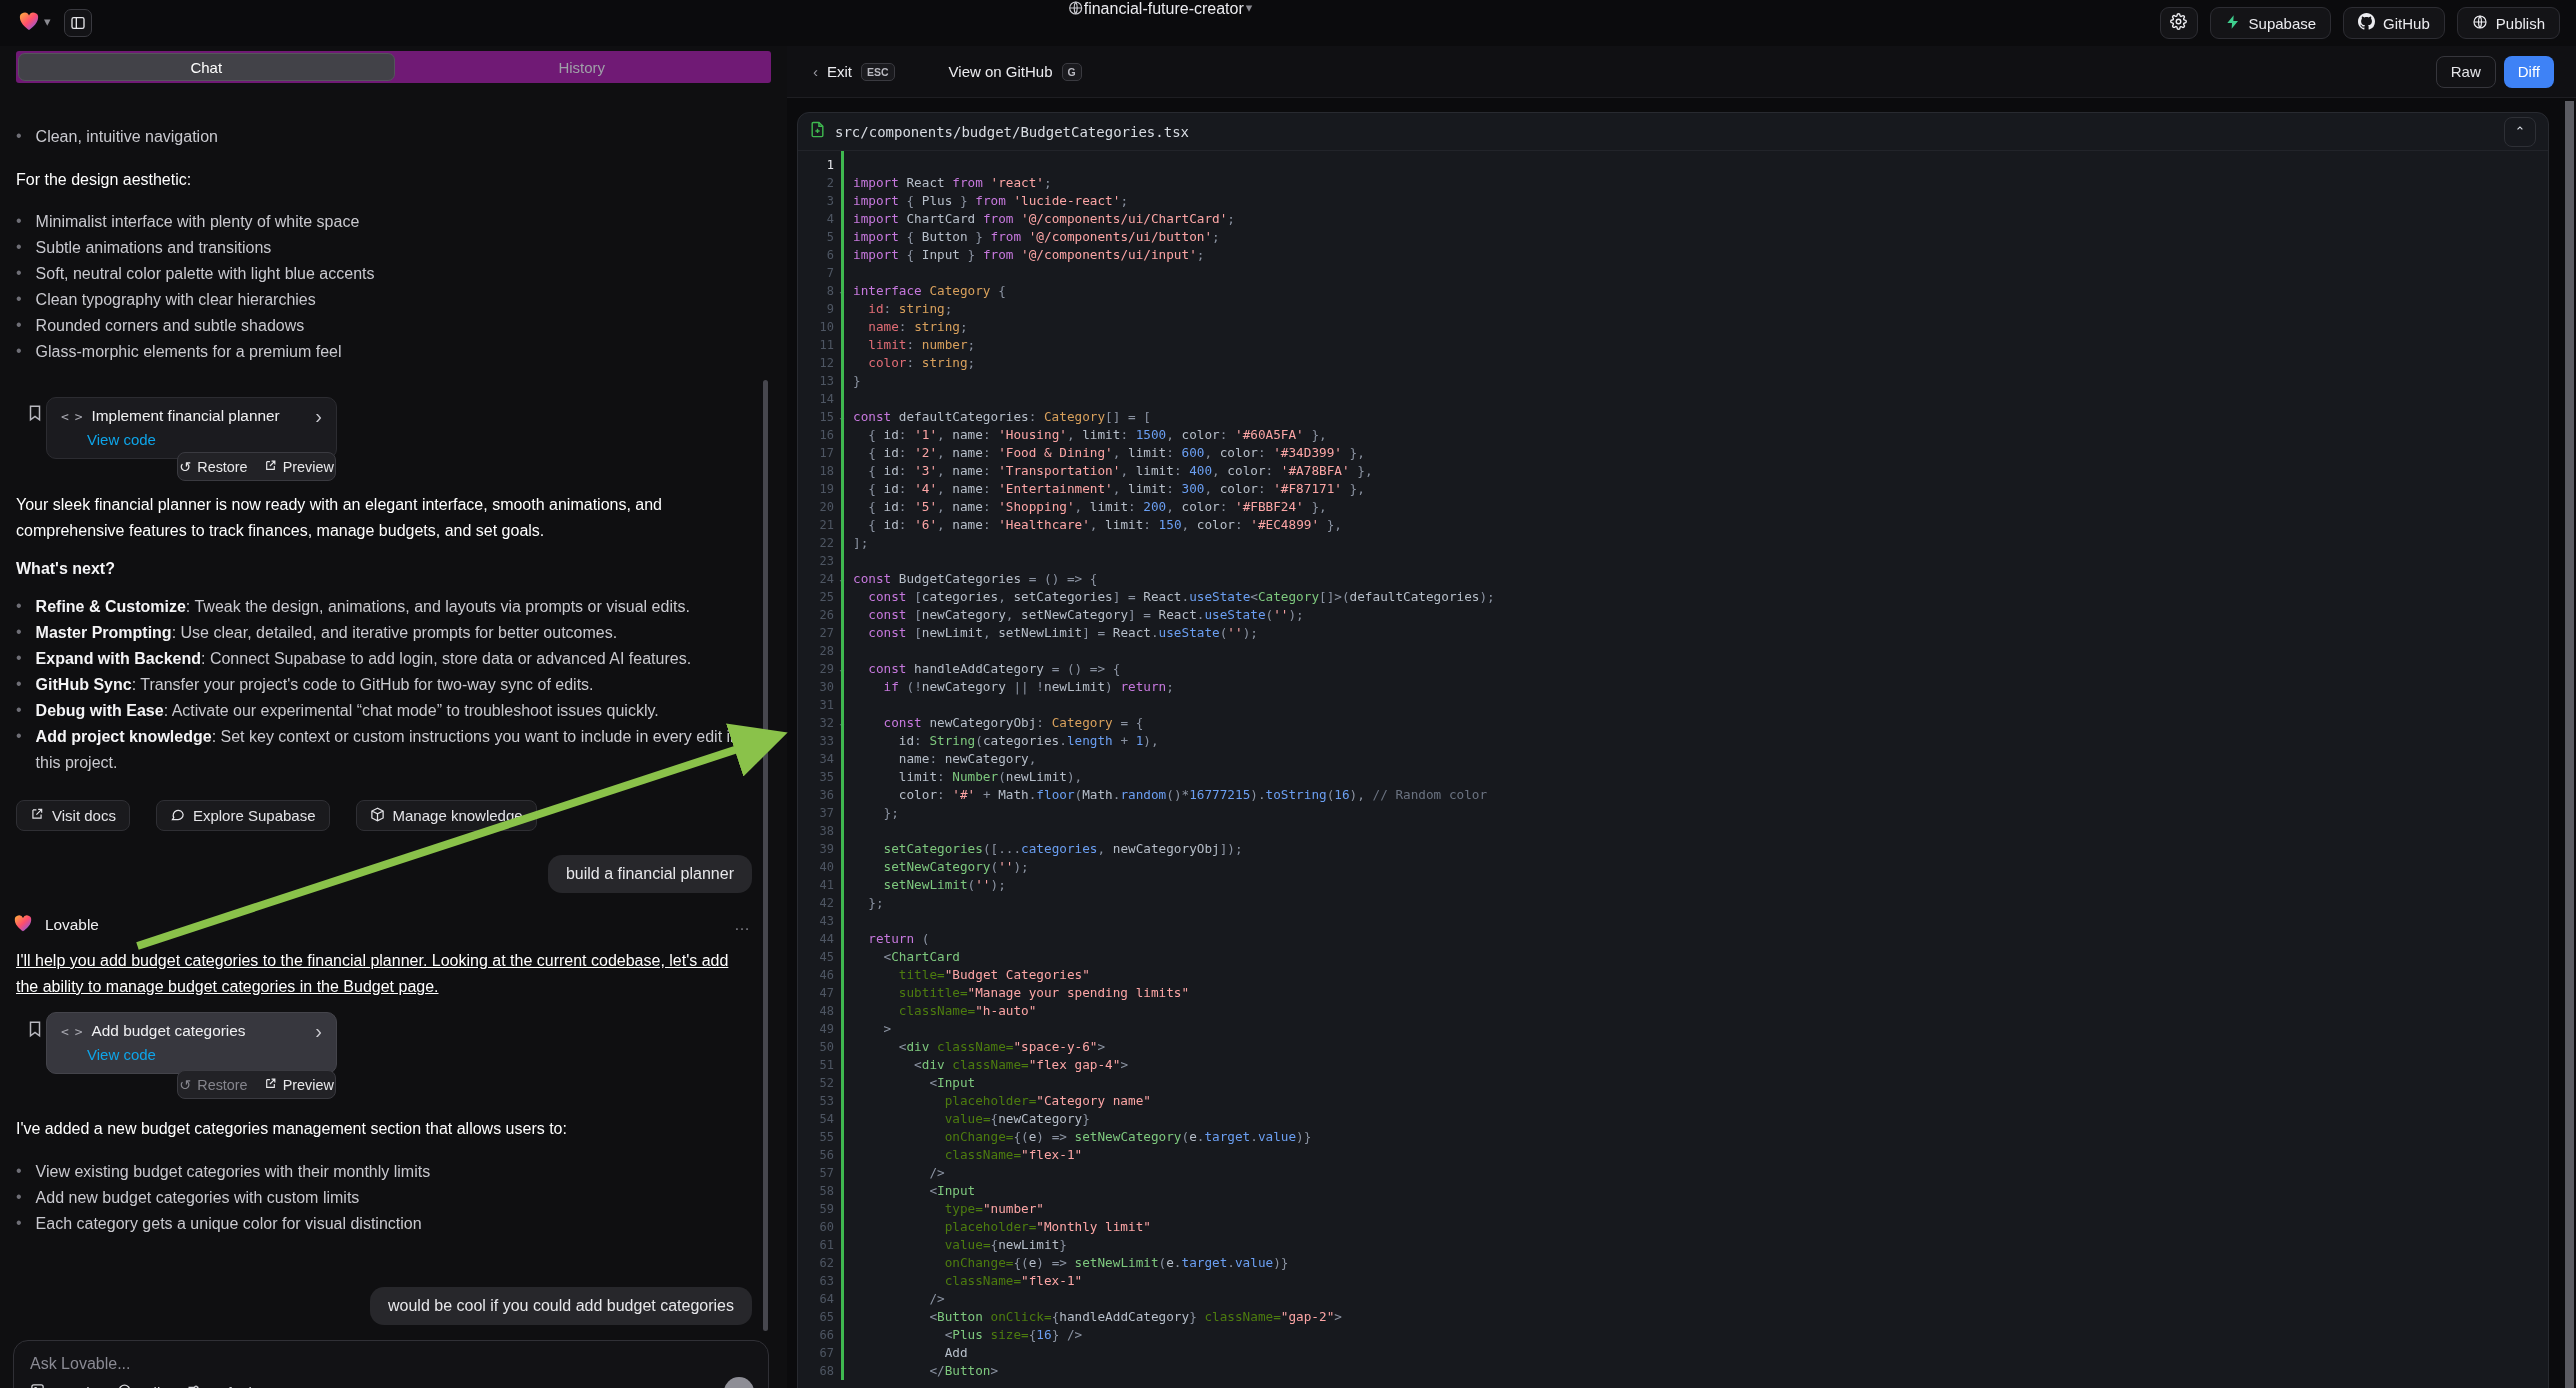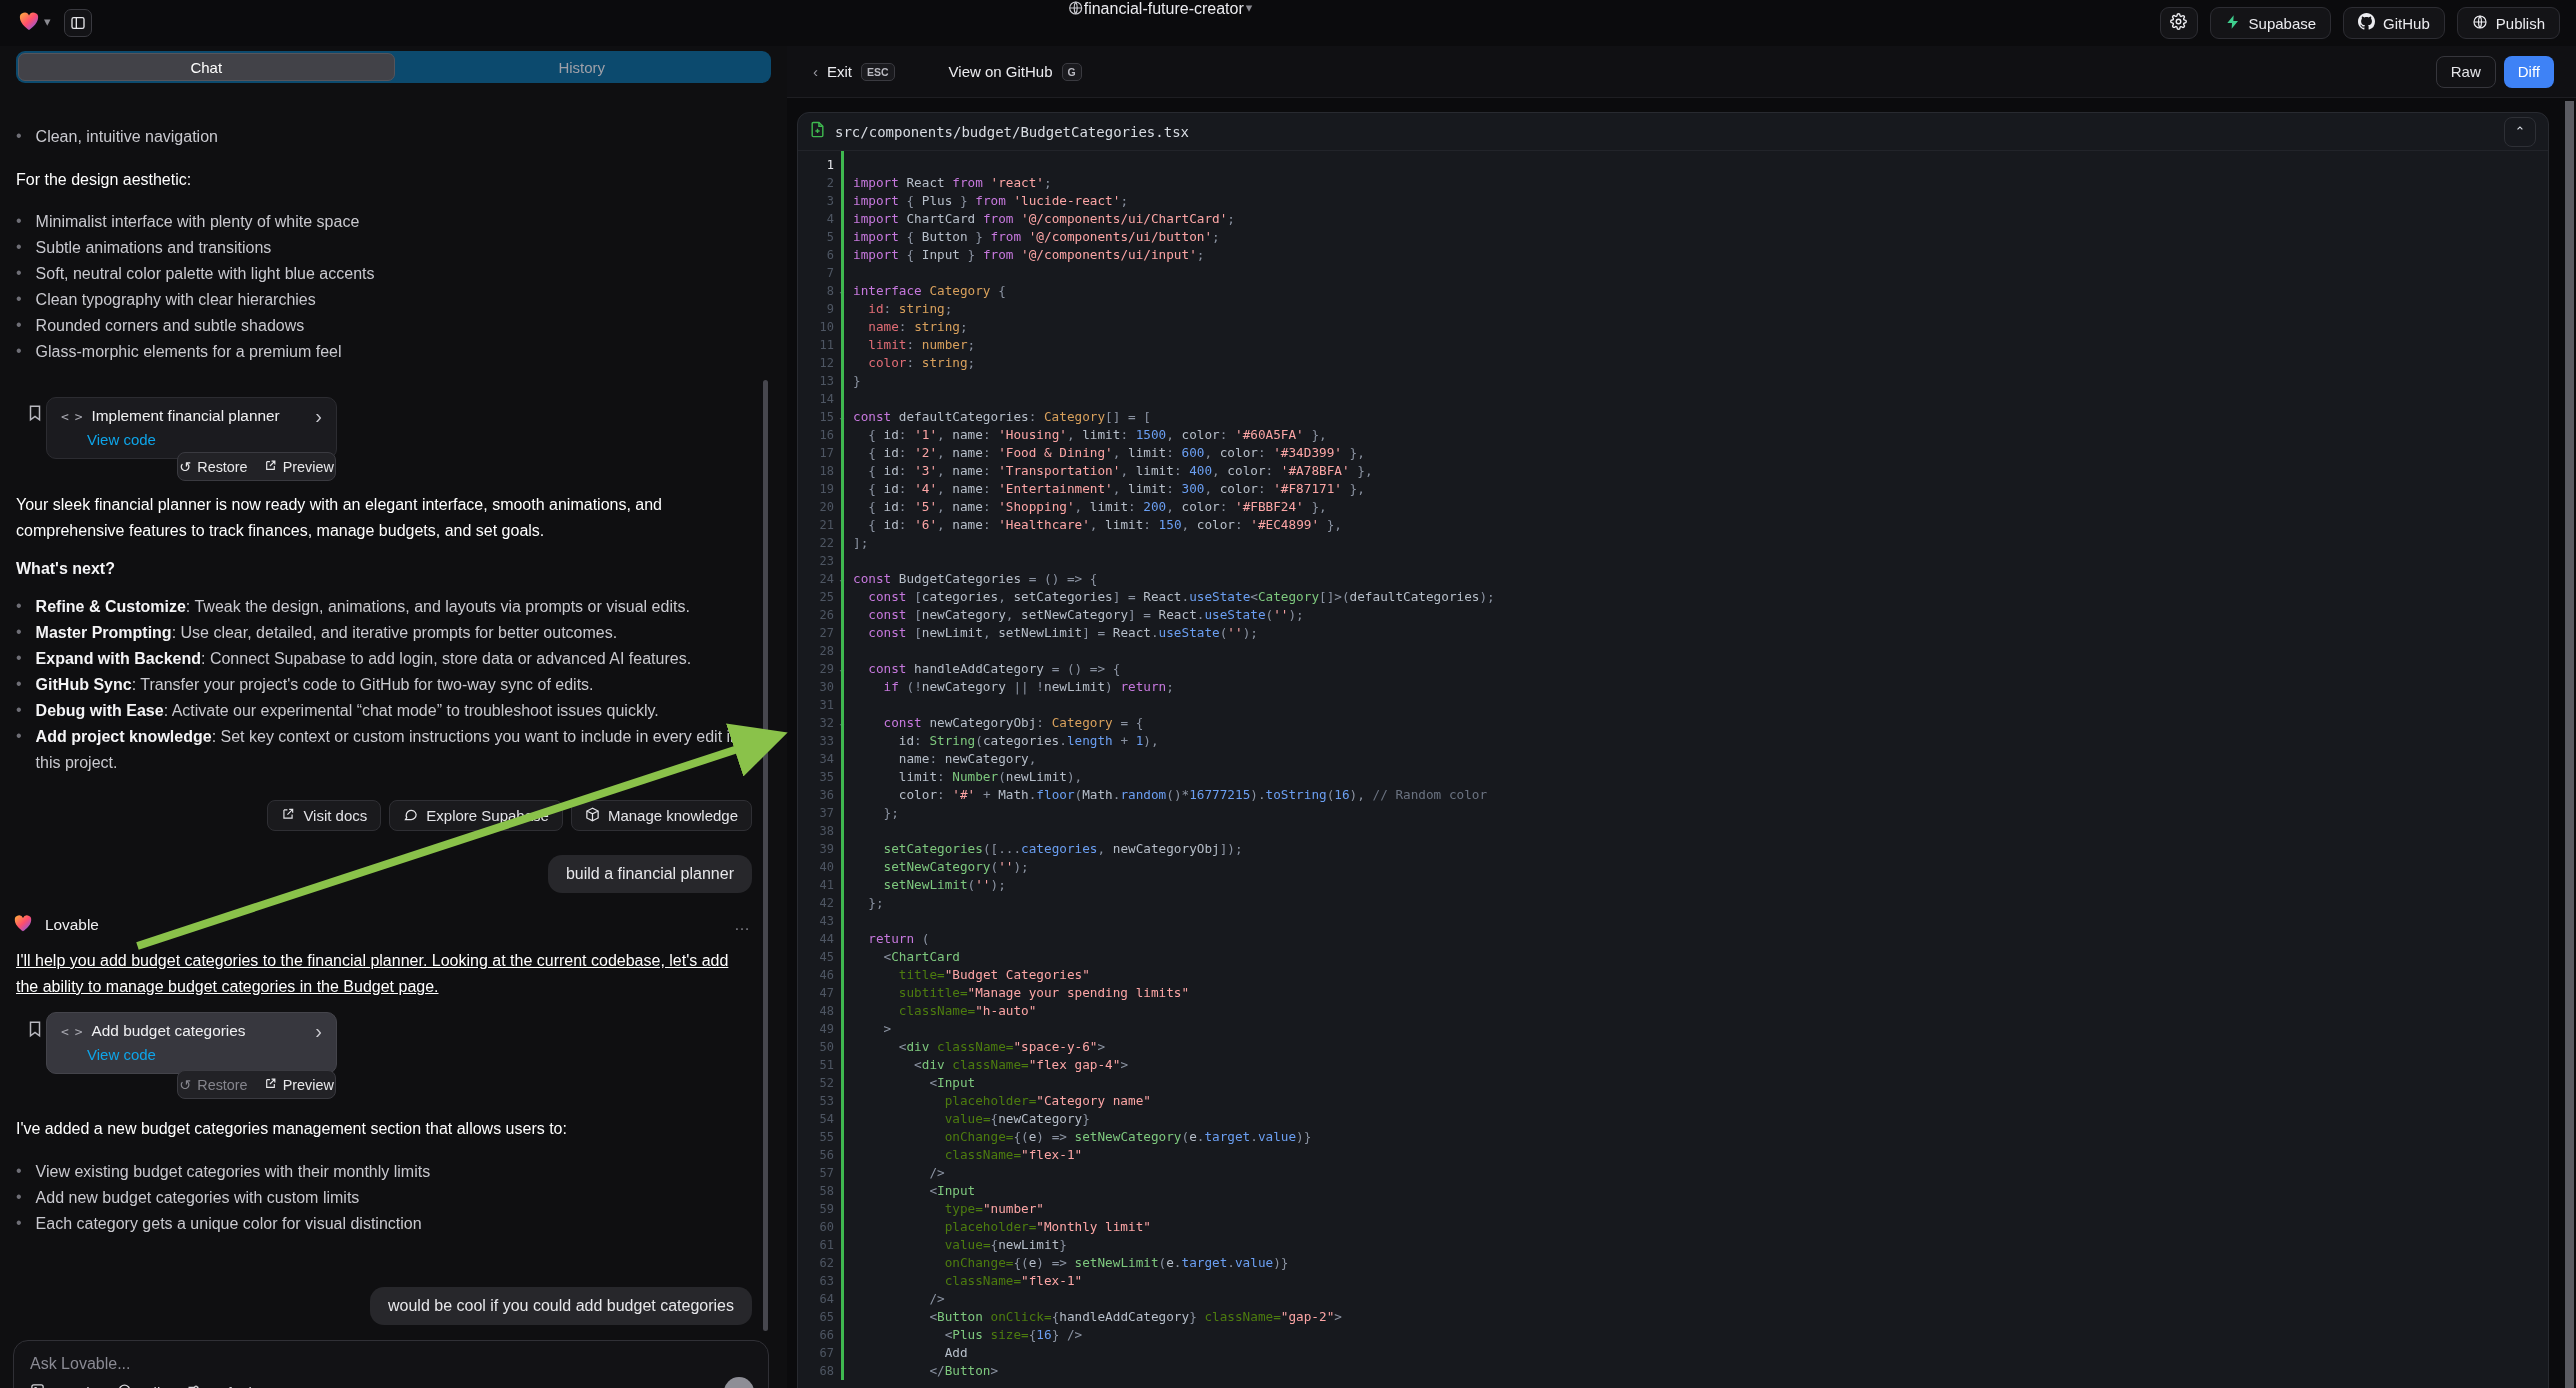--- a/index.html
+++ b/index.html
@@ -17,22 +17,22 @@
   .proj-title { position:absolute; left:1160px; top:0; height:46px; transform:translateX(-50%);
     display:flex; align-items:flex-start; color:#ececf0; font-size:16px; }
   .proj-title .chev-down { margin-left:2px; }
   .topbar-right { position:absolute; right:16px; top:7px; display:flex; gap:12px; align-items:center; }
   .tb-btn { height:32px; border:1px solid #2d2d33; background:#141417; border-radius:9px; color:#ececf0;
     font-size:15px; display:flex; align-items:center; gap:8px; padding:0 14px; cursor:pointer; }
   .tb-icon-btn { width:38px; justify-content:center; padding:0; }
 
   
   .chat { position:absolute; left:0; top:46px; width:787px; height:1342px; background:#0f0f11; }
-  .tabs { position:absolute; left:16px; right:16px; top:5px; height:32px; background:#0c4a6e;
-    border-radius:9px; padding:2px; display:flex; }
+  .tabs { position:absolute; left:16px; right:16px; top:5px; height:32px; background:#701a75;
+    border-radius:3px; padding:2px; display:flex; }
   .tab { flex:1; display:flex; align-items:center; justify-content:center; font-size:15px;
     color:#9fa0a8; border-radius:7px; cursor:pointer; }
   .tab.active { background:#424248; border:1px solid #55555c; color:#ffffff; }
   .chatblock { position:absolute; left:16px; right:35px; }
   .bullet-list .li, .li { display:flex; gap:14px; line-height:26px; font-size:16px; color:#c9c9cf; }
   .dot { color:#6f6f77; font-size:16px; flex:0 0 auto; transform:translateY(-1px); }
   .para { font-size:16px; line-height:26px; color:#ffffff; }
   .bold-head { font-weight:bold; color:#f4f4f6; font-size:16px; }
   .next-li b { color:#f4f4f6; }
 
@@ -44,21 +44,21 @@
   .code-glyph { color:#a8a8b0; font-size:13px; letter-spacing:-1px; font-family:"DejaVu Sans Mono",monospace; }
   .chev-r { color:#c9c9cf; font-size:20px; line-height:14px; }
   .view-code { margin-top:6px; margin-left:26px; font-size:15px; color:#0ea5e9; cursor:pointer; }
   .bookmark { position:absolute; left:26px; width:20px; height:20px; color:#b9b9c0; }
   .hover-bar { position:absolute; left:177px; width:159px; height:29px; background:#222226;
     border:1px solid #3a3a40; border-radius:8px; display:flex; align-items:center;
     justify-content:center; gap:16px; font-size:14.4px; color:#e8e8ea; }
   .hover-bar .hb-btn { display:flex; align-items:center; gap:6px; cursor:pointer; }
   .hover-bar .dim { color:#85858d; }
 
-  .actions { display:flex; gap:8px;justify-content:flex-end; }
+  .actions { display:flex; gap:26px; }
   .action-btn { height:31px; border:1px solid #2f2f34; background:#1a1a1d; border-radius:8px;
     display:flex; align-items:center; gap:8px; font-size:15px; color:#e4e4e8; padding:0 13px; cursor:pointer; }
 
   .bubble { position:absolute; right:35px; background:#27272b; border-radius:14px; padding:10px 18px;
     font-size:16px; color:#e7e7ea; }
 
   .lov-row { position:absolute; left:13px; right:35px; display:flex; align-items:center; gap:12px; }
   .lov-name { font-size:15.4px; color:#f0f0f2; }
   .dots { margin-left:auto; color:#7d7d85; font-size:16px; letter-spacing:2px; }
 

